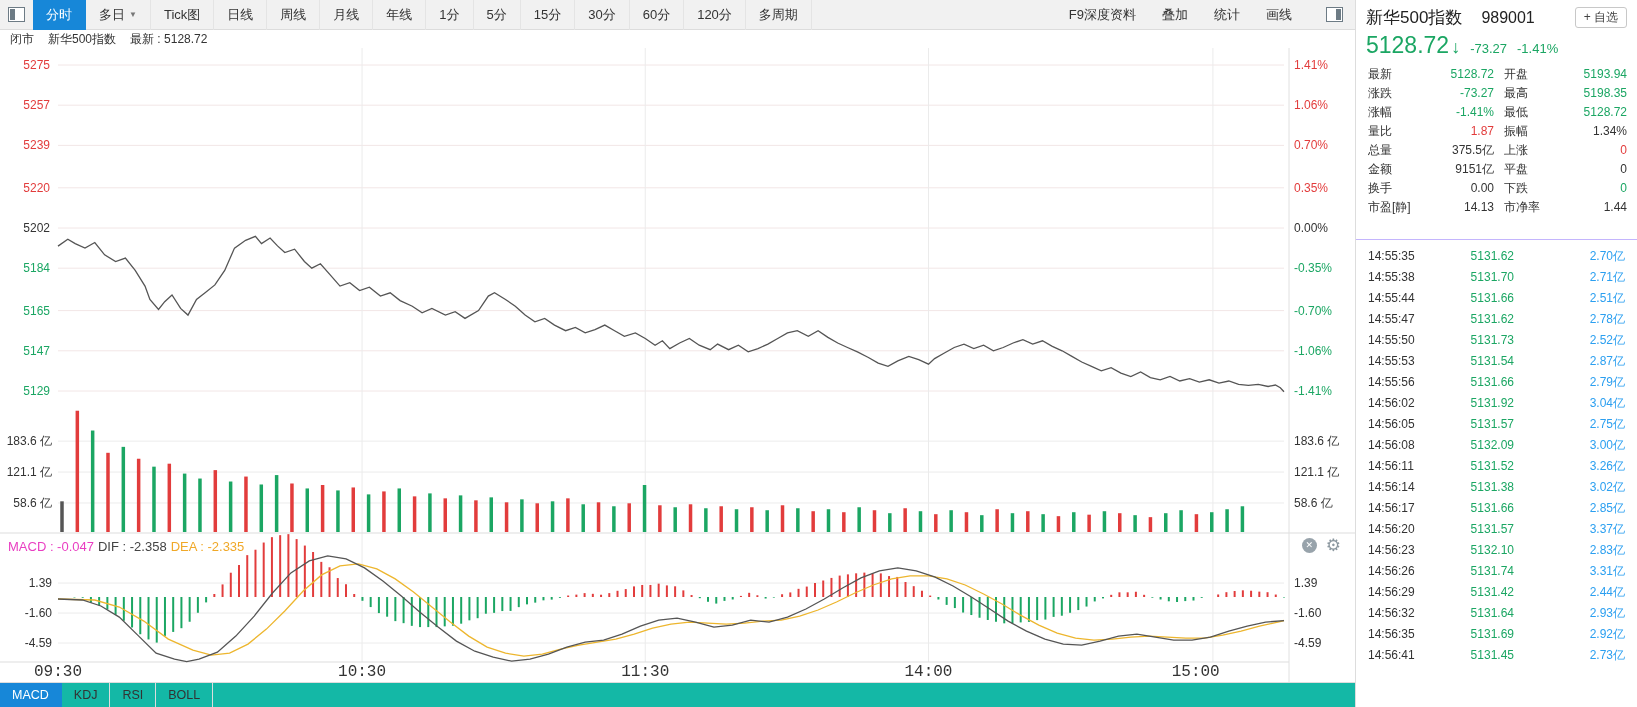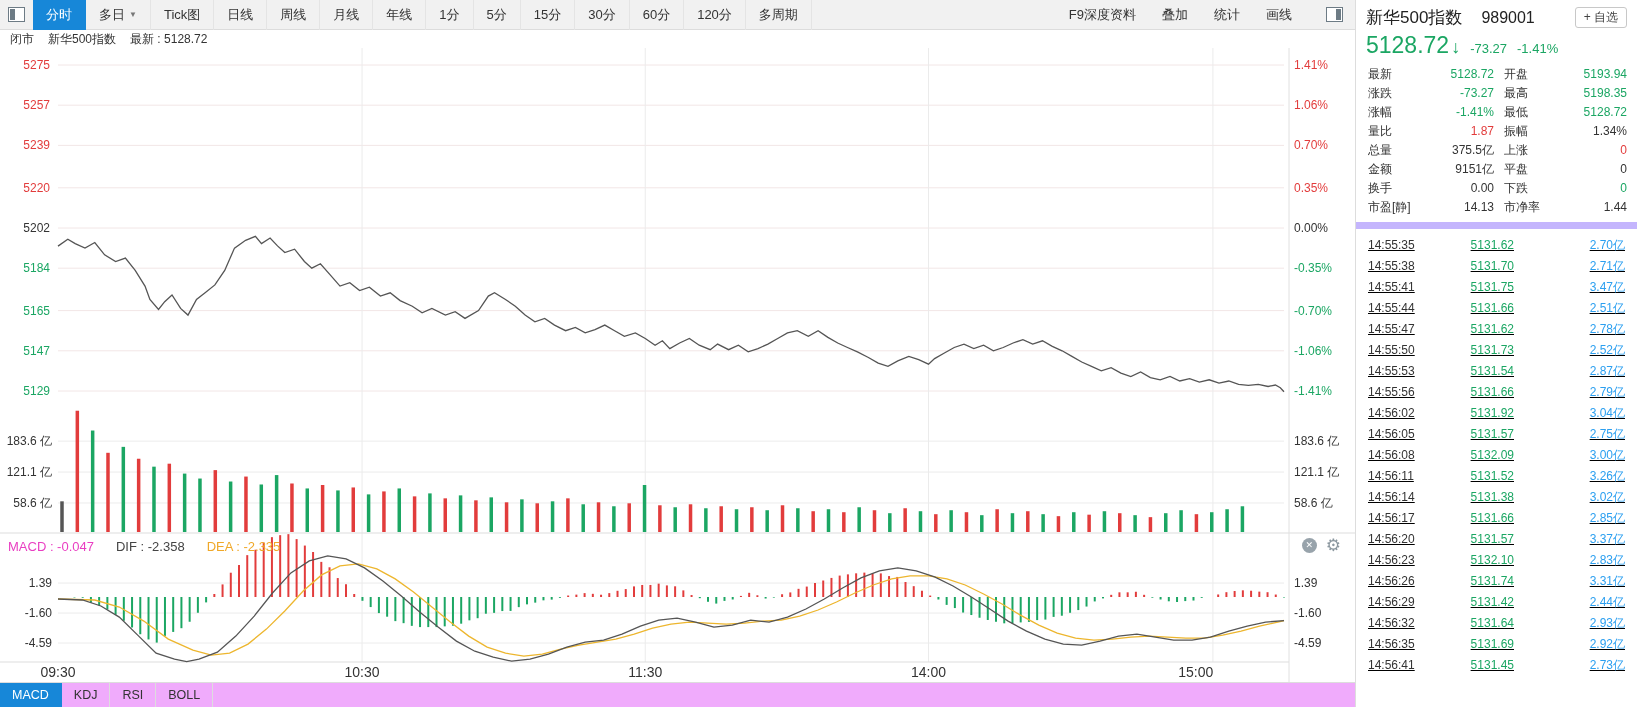--- a/index.html
+++ b/index.html
@@ -14,49 +14,49 @@
   .caret{font-size:8px;color:#777;margin-left:4px;vertical-align:2px;}
   .toolbar-spacer{flex:1;}
   .toolbar-link{font-size:13px;color:#333;margin-right:26px;white-space:nowrap;cursor:default;}
   .panel-toggle{width:15px;height:13px;border:1px solid #6d7b85;margin:0 8px;position:relative;background:#fff;flex:none;}
   .panel-toggle .bar{position:absolute;left:1px;top:1px;bottom:1px;width:5px;background:#6d7b85;}
   .panel-toggle.right-side{margin-right:12px;}
   .panel-toggle.right-side .bar{left:auto;right:1px;}
   .status-row{position:absolute;top:30px;height:18px;left:0;right:0;display:flex;align-items:center;gap:14px;padding-left:10px;font-size:12px;color:#333;background:#fff;}
   .chart-area{position:absolute;top:48px;left:0;width:1355px;height:634px;background:#fff;}
   #chart-svg{position:absolute;left:0;top:0;}
-  .macd-header{position:absolute;top:487px;left:8px;height:22px;font-size:13px;display:flex;gap:22px;align-items:center;}
+  .macd-header{position:absolute;top:487px;left:8px;height:22px;font-size:13px;display:flex;gap:4px;align-items:center;}
   .macd-l{color:#e93ec2;}
   .dif-l{color:#444;}
   .dea-l{color:#f0a828;}
   .ind-icons{position:absolute;right:14px;top:486px;display:flex;gap:9px;align-items:center;height:22px;}
   .close-ic{width:15px;height:15px;border-radius:50%;background:#98a3ab;color:#fff;font-size:9px;line-height:15px;text-align:center;font-weight:bold;}
   .gear-ic{font-size:17px;color:#8c98a0;line-height:15px;}
-  .x-axis{position:absolute;top:614px;left:0;width:1355px;height:20px;font-size:14px;color:#333;}
+  .x-axis{position:absolute;top:614px;left:0;width:1355px;height:20px;font-size:16px;color:#333;font-family:Liberation Mono, monospace;}
   .x-label{position:absolute;transform:translateX(-50%);line-height:20px;white-space:nowrap;}
-  .indicator-tabs{position:absolute;top:682px;left:0;width:1355px;height:25px;background:#f0abfc;border-top:1px solid #ddd;display:flex;box-sizing:border-box;}
+  .indicator-tabs{position:absolute;top:682px;left:0;width:1355px;height:25px;background:#14b8a6;border-top:1px solid #ddd;display:flex;box-sizing:border-box;}
   .ind-tab{padding:0 12px;line-height:24px;font-size:12.5px;color:#333;border-right:1px solid #ddd;}
   .ind-tab.active{background:#1787d8;color:#fff;border-right-color:#1787d8;}
   
   .right-panel{position:absolute;left:1355px;top:0;width:282px;height:707px;border-left:1px solid #ddd;box-sizing:border-box;display:flex;flex-direction:column;background:#fff;}
   .rp-header{padding:6px 10px 3px 10px;}
   .rp-title-row{display:flex;align-items:center;}
   .rp-title{font-size:17px;color:#222;}
   .rp-code{font-size:16px;color:#222;margin-left:19px;}
   .watch-btn{margin-left:auto;font-size:12px;color:#444;background:#fff;border:1px solid #c8c8c8;border-radius:3px;padding:3px 8px;line-height:13px;}
   .rp-price-row{display:flex;align-items:baseline;margin-top:3px;}
   .rp-price{font-size:23px;color:#1ba663;}
   .rp-arrow{font-size:18px;font-weight:bold;color:#1ba663;margin-left:2px;}
   .rp-chg{font-size:13px;color:#1ba663;margin-left:10px;}
-  .stats-grid{display:grid;grid-template-columns:60px 76px 52px 1fr;padding:3px 10px 5px 12px;border-bottom:7px solid #c4b5fd;font-size:12px;line-height:19px;}
+  .stats-grid{display:grid;grid-template-columns:60px 76px 52px 1fr;padding:3px 10px 22px 12px;border-bottom:1px solid #c4b5fd;font-size:12px;line-height:19px;}
   .stats-grid .lab{color:#333;}
   .stats-grid .val{text-align:right;padding-right:10px;}
   .stats-grid .val.last{padding-right:0;}
   .v-r{color:#e23c3c;} .v-g{color:#1ba663;} .v-k{color:#333;}
-  .tick-list{flex:1;overflow:hidden;padding-top:6px;text-decoration:underline;}
+  .tick-list{flex:1;overflow:hidden;padding-top:6px;}
   .tick-row{display:grid;grid-template-columns:76px 70px 1fr;padding:0 12px;line-height:21px;font-size:12px;}
   .tick-time{color:#333;}
   .tick-price{text-align:right;color:#1ba663;}
   .tick-vol{text-align:right;color:#2b9ff0;}
 </style>
 </head>
 <body>
 
 <div class="app">
 
@@ -466,25 +466,20 @@
           <span class="tick-time">14:55:35</span>
           <span class="tick-price">5131.62</span>
           <span class="tick-vol">2.70亿</span>
         </div>
         <div class="tick-row">
           <span class="tick-time">14:55:38</span>
           <span class="tick-price">5131.70</span>
           <span class="tick-vol">2.71亿</span>
         </div>
         <div class="tick-row">
-          <span class="tick-time">14:55:41</span>
-          <span class="tick-price">5131.75</span>
-          <span class="tick-vol">3.47亿</span>
-        </div>
-        <div class="tick-row">
           <span class="tick-time">14:55:44</span>
           <span class="tick-price">5131.66</span>
           <span class="tick-vol">2.51亿</span>
         </div>
         <div class="tick-row">
           <span class="tick-time">14:55:47</span>
           <span class="tick-price">5131.62</span>
           <span class="tick-vol">2.78亿</span>
         </div>
         <div class="tick-row">

